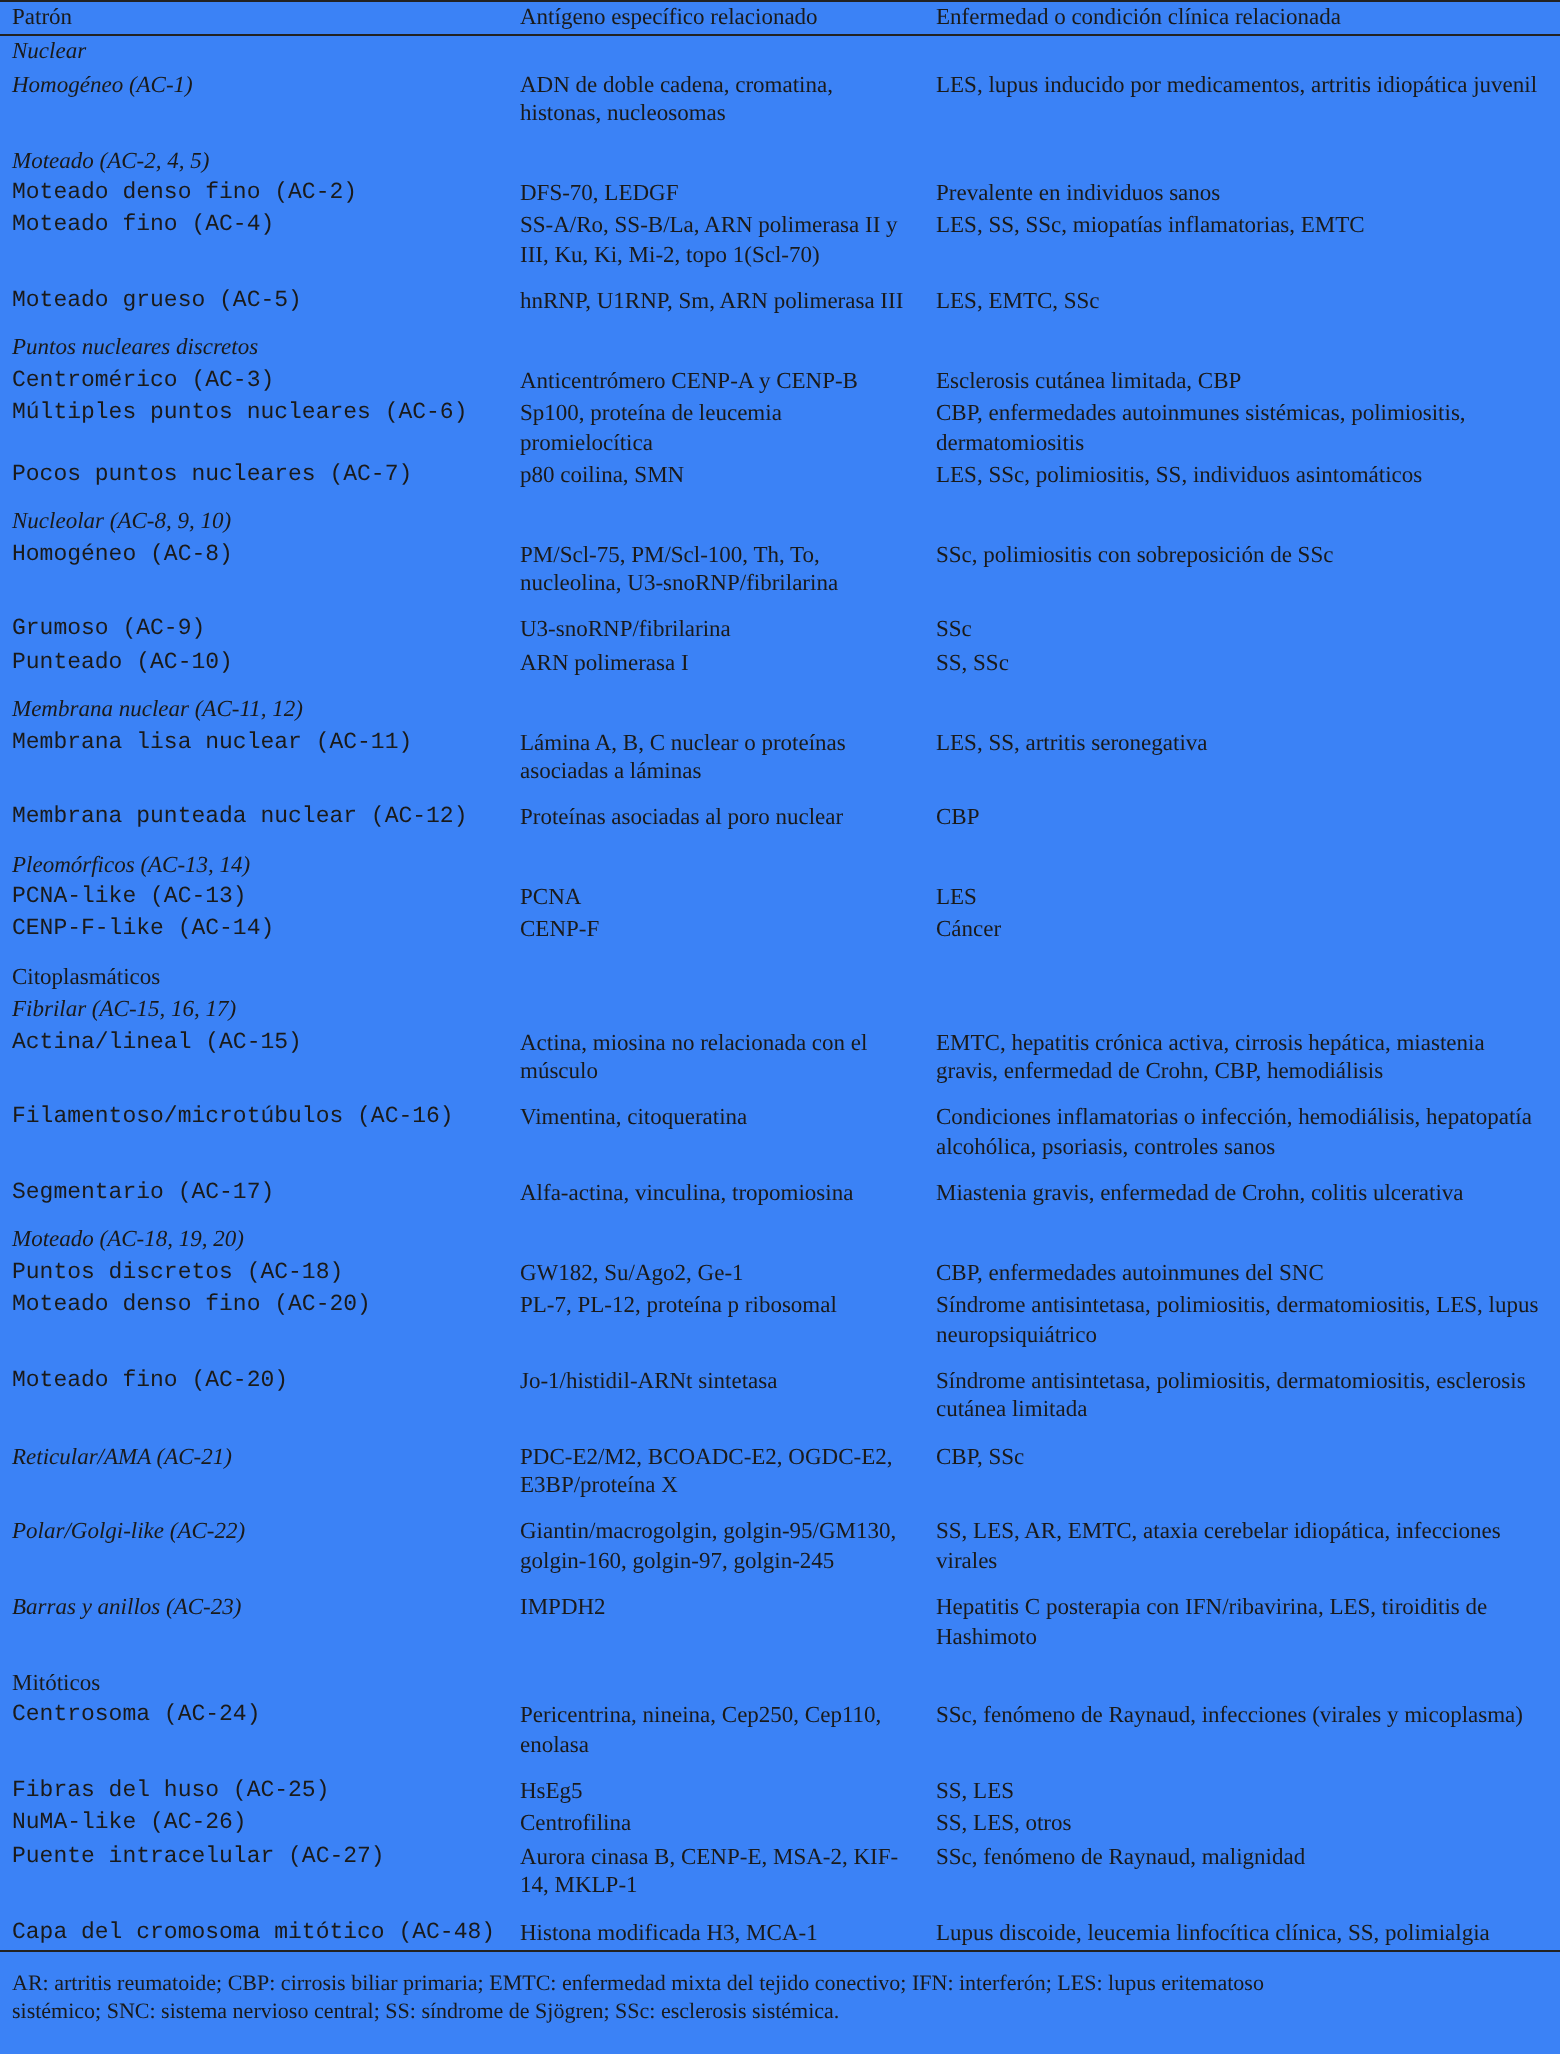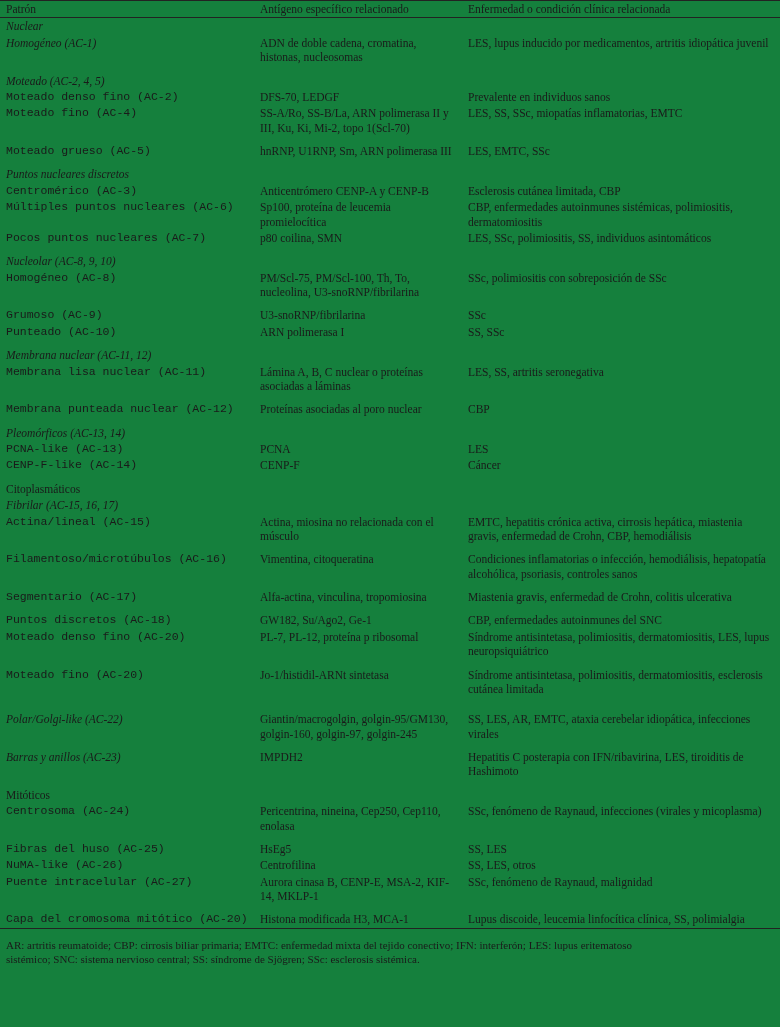--- a/index.html
+++ b/index.html
@@ -9,21 +9,21 @@
   }
   body {
     width: 780px;
     font-family: "Liberation Serif", serif;
     color: #1a1a1a;
   }
   .page {
     width: 780px;
     min-height: 1027px;
     box-sizing: border-box;
-    background: #15803d;
+    background: #3b82f6;
     padding: 0;
     position: relative;
   }
   table.pattern-table {
     width: 780px;
     border-collapse: collapse;
     font-size: 11.5px;
     line-height: 1.25;
   }
   table.pattern-table th,
@@ -246,40 +246,50 @@
         </tr>
         <tr>
           <td class="ind2">Segmentario (AC-17)</td>
           <td>Alfa-actina, vinculina, tropomiosina</td>
           <td>Miastenia gravis, enfermedad de Crohn, colitis ulcerativa</td>
         </tr>
         <tr class="spacer">
           <td colspan="3"></td>
         </tr>
         <tr>
+          <td class="ind1 ital">Moteado (AC-18, 19, 20)</td>
+          <td></td>
+          <td></td>
+        </tr>
+        <tr>
           <td class="ind2">Puntos discretos (AC-18)</td>
           <td>GW182, Su/Ago2, Ge-1</td>
           <td>CBP, enfermedades autoinmunes del SNC</td>
         </tr>
         <tr>
           <td class="ind2">Moteado denso fino (AC-20)</td>
           <td>PL-7, PL-12, proteína p ribosomal</td>
           <td>Síndrome antisintetasa, polimiositis, dermatomiositis, LES, lupus neuropsiquiátrico</td>
         </tr>
         <tr class="spacer">
           <td colspan="3"></td>
         </tr>
         <tr>
           <td class="ind2">Moteado fino (AC-20)</td>
           <td>Jo-1/histidil-ARNt sintetasa</td>
           <td>Síndrome antisintetasa, polimiositis, dermatomiositis, esclerosis cutánea limitada</td>
         </tr>
         <tr class="spacer">
           <td colspan="3"></td>
         </tr>
+        <tr>
+          <td class="ind1 ital">Reticular/AMA (AC-21)</td>
+          <td>PDC-E2/M2, BCOADC-E2, OGDC-E2, E3BP/proteína X</td>
+          <td>CBP, SSc</td>
+        </tr>
         <tr class="spacer">
           <td colspan="3"></td>
         </tr>
         <tr>
           <td class="ind1 ital">Polar/Golgi-like (AC-22)</td>
           <td>Giantin/macrogolgin, golgin-95/GM130, golgin-160, golgin-97, golgin-245</td>
           <td>SS, LES, AR, EMTC, ataxia cerebelar idiopática, infecciones virales</td>
         </tr>
         <tr class="spacer">
           <td colspan="3"></td>
@@ -317,21 +327,21 @@
         </tr>
         <tr>
           <td class="ind2">Puente intracelular (AC-27)</td>
           <td>Aurora cinasa B, CENP-E, MSA-2, KIF-14, MKLP-1</td>
           <td>SSc, fenómeno de Raynaud, malignidad</td>
         </tr>
         <tr class="spacer">
           <td colspan="3"></td>
         </tr>
         <tr>
-          <td class="ind2">Capa del cromosoma mitótico (AC-20)</td>
+          <td class="ind2">Capa del cromosoma mitótico (AC-48)</td>
           <td>Histona modificada H3, MCA-1</td>
           <td>Lupus discoide, leucemia linfocítica clínica, SS, polimialgia</td>
         </tr>
         <tr>
           <td class="rule-bottom" colspan="3" style="padding:0;height:3px;font-size:1px;line-height:3px;"></td>
         </tr>
       </tbody>
   </table>
 
   <div class="footer">

